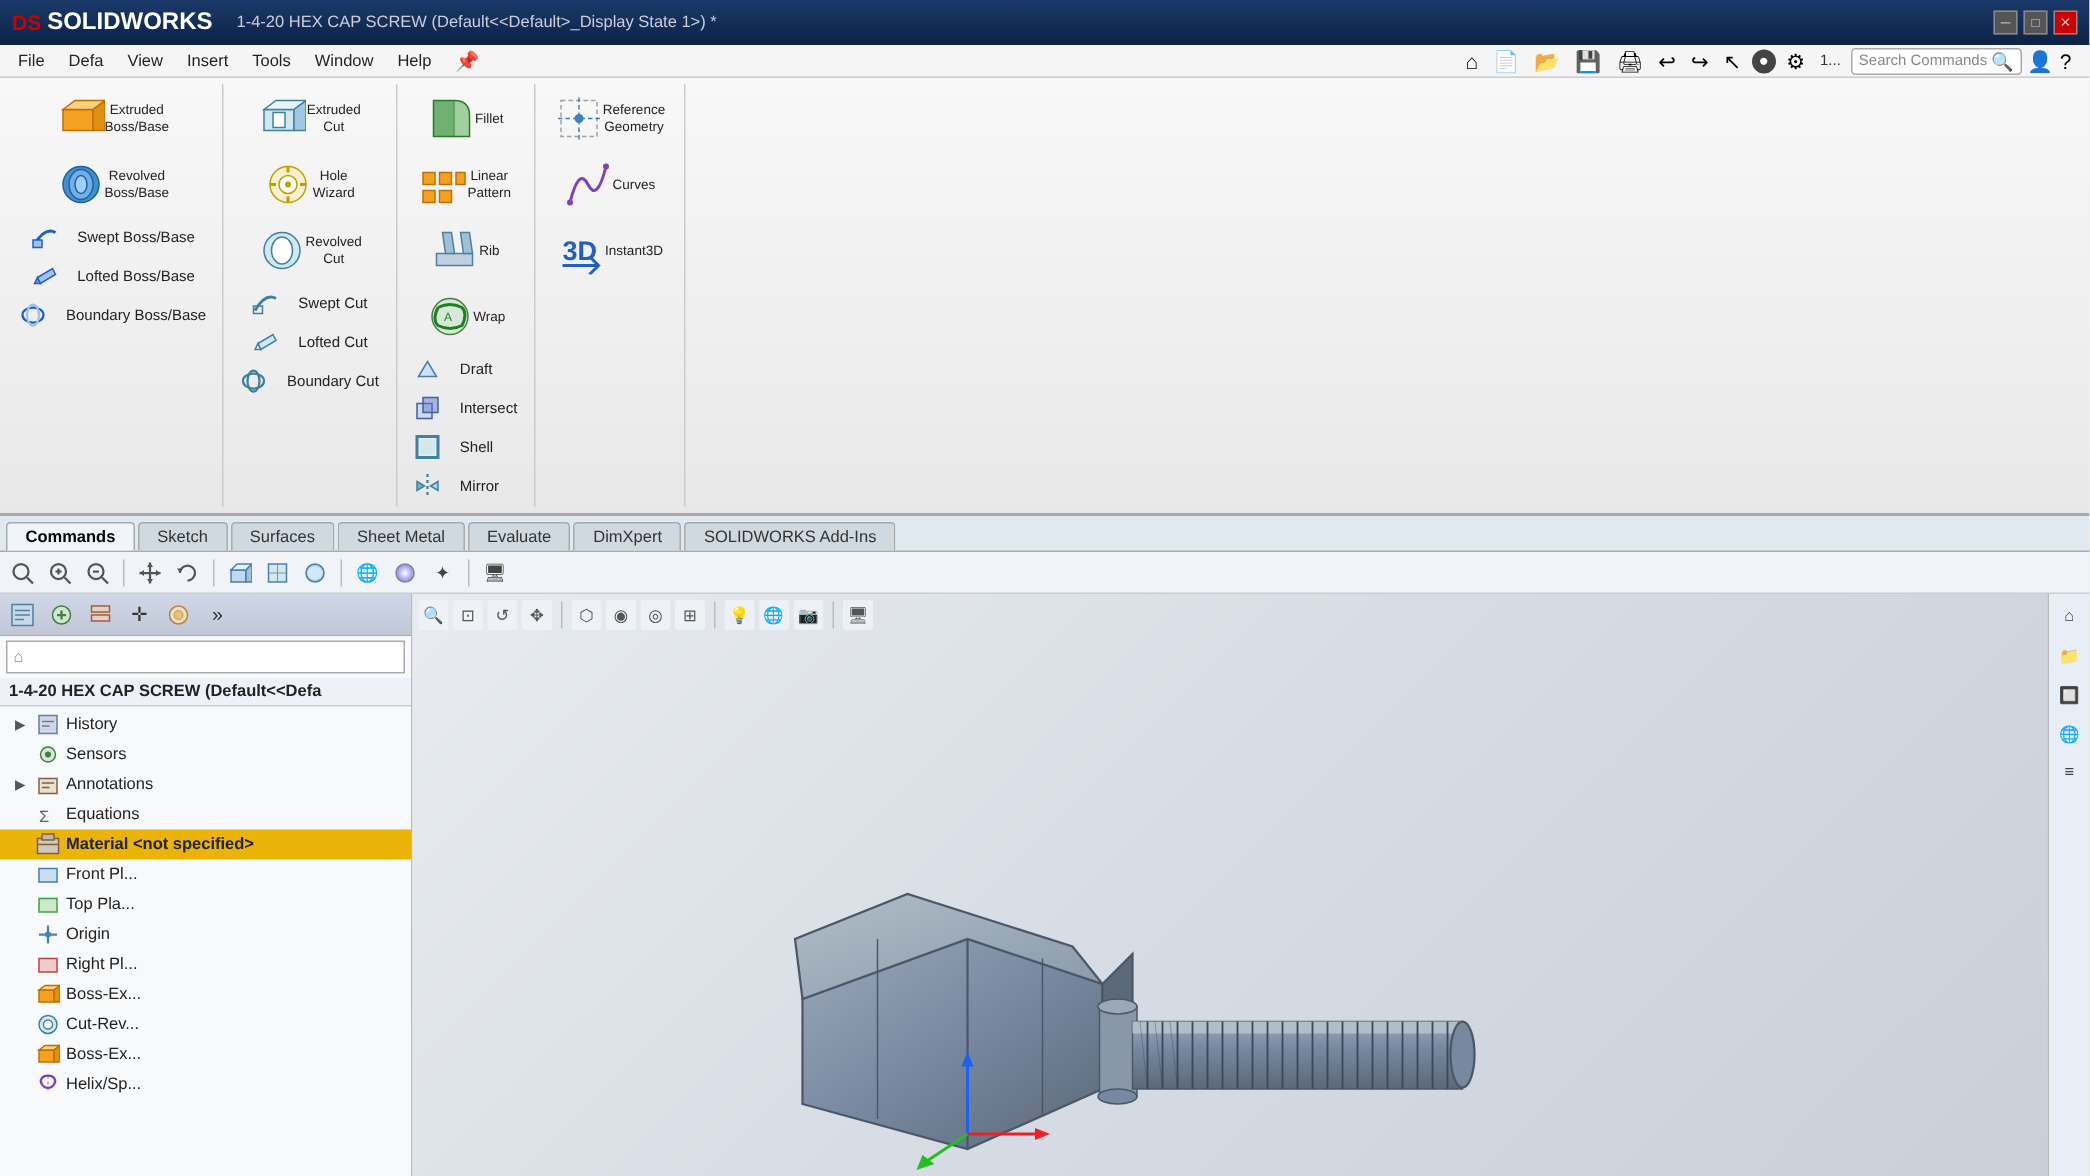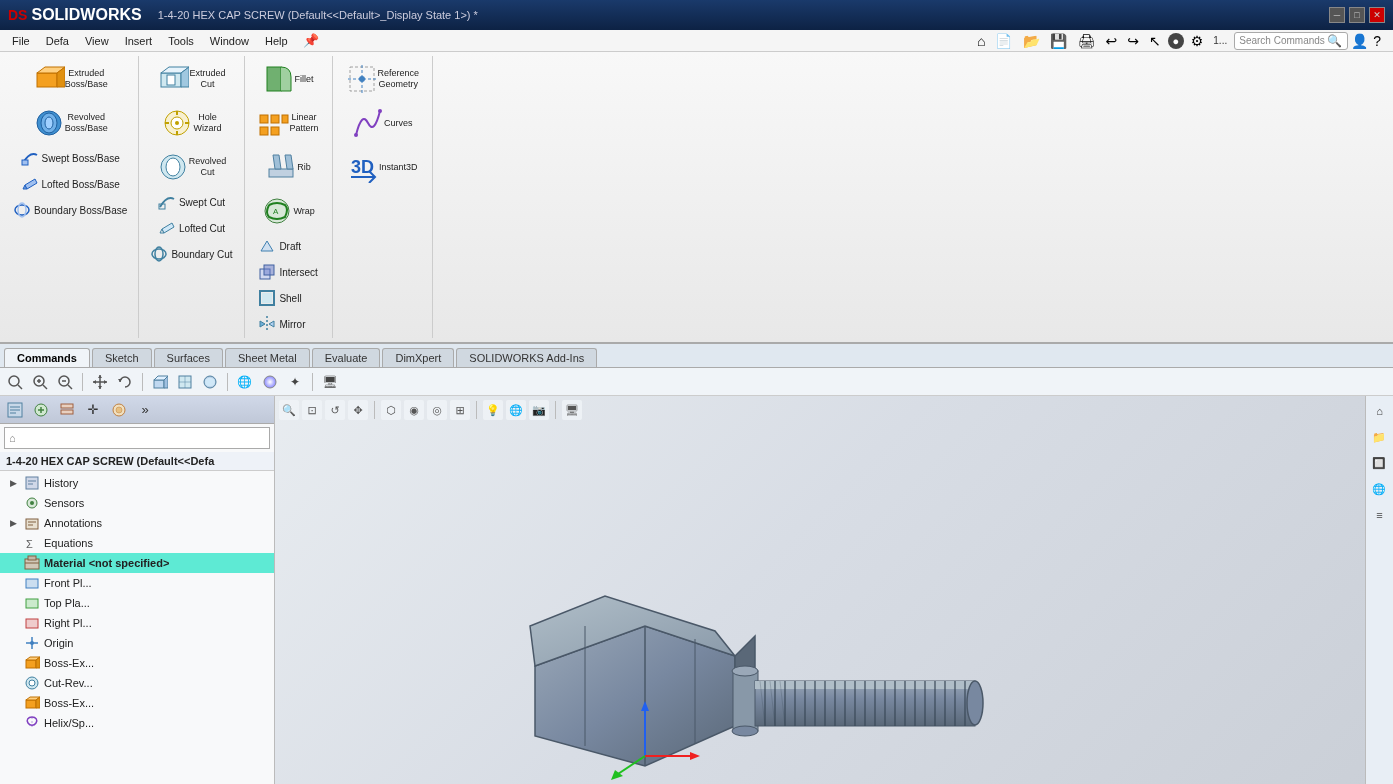--- a/index.html
+++ b/index.html
@@ -82,21 +82,21 @@
 
     .toolbar-btn-small {
       display: flex;
       align-items: center;
       padding: 2px 4px;
       cursor: pointer;
       border: 1px solid transparent;
       border-radius: 2px;
       font-size: 10px;
       color: #222;
-      gap: 3px;
+      gap: 13px;
     }
 
     
     #tabs {
       background: #e0e8f0;
       display: flex;
       align-items: flex-end;
       padding: 0 4px;
       border-bottom: 1px solid #aaa;
       height: 24px;
@@ -207,21 +207,21 @@
 
     .ft-item {
       display: flex;
       align-items: center;
       padding: 2px 6px 2px 10px;
       cursor: pointer;
       font-size: 11px;
       color: #222;
       gap: 4px;
     }
-    .ft-item.highlighted { background: #5eead4; font-weight: bold; }
+    .ft-item.highlighted { background: #eab308; font-weight: bold; }
     .ft-item .expand { width: 10px; font-size: 9px; color: #555; }
     .ft-item .item-label { font-size: 11px; }
 
     
     #viewport {
       flex: 1;
       background: linear-gradient(135deg, #e8ecf0 0%, #d8dde5 40%, #c8cdd5 100%);
       position: relative;
       overflow: hidden;
     }
@@ -709,32 +709,32 @@
       <div class="ft-item">
         <span class="expand"> </span>
         <svg width="16" height="16" viewBox="0 0 16 16">
             <rect x="2" y="4" width="12" height="9" fill="rgba(100,200,100,0.3)" stroke="#40a040" stroke-width="1"></rect>
           </svg>
         <span class="item-label">Top Pla...</span>
       </div>
       <div class="ft-item">
         <span class="expand"> </span>
         <svg width="16" height="16" viewBox="0 0 16 16">
-            <rect x="2" y="4" width="12" height="9" fill="rgba(220,100,100,0.3)" stroke="#c04040" stroke-width="1"></rect>
-          </svg>
-        <span class="item-label">Right Pl...</span>
-      </div>
-      <div class="ft-item">
-        <span class="expand"> </span>
-        <svg width="16" height="16" viewBox="0 0 16 16">
             <line x1="8" y1="2" x2="8" y2="14" stroke="#4080c0" stroke-width="1.5"></line>
             <line x1="2" y1="8" x2="14" y2="8" stroke="#4080c0" stroke-width="1.5"></line>
             <circle cx="8" cy="8" r="2" fill="#4080c0"></circle>
           </svg>
         <span class="item-label">Origin</span>
+      </div>
+      <div class="ft-item">
+        <span class="expand"> </span>
+        <svg width="16" height="16" viewBox="0 0 16 16">
+            <rect x="2" y="4" width="12" height="9" fill="rgba(220,100,100,0.3)" stroke="#c04040" stroke-width="1"></rect>
+          </svg>
+        <span class="item-label">Right Pl...</span>
       </div>
       <div class="ft-item">
         <span class="expand"> </span>
         <svg width="16" height="16" viewBox="0 0 16 16">
             <rect x="2" y="5" width="10" height="8" fill="#f4a020" stroke="#c07000" stroke-width="1"></rect>
             <polygon points="2,5 6,2 16,2 12,5" fill="#ffd080" stroke="#c07000" stroke-width="1"></polygon>
             <polygon points="12,5 16,2 16,13 12,13" fill="#e09010" stroke="#c07000" stroke-width="1"></polygon>
           </svg>
         <span class="item-label">Boss-Ex...</span>
       </div>

